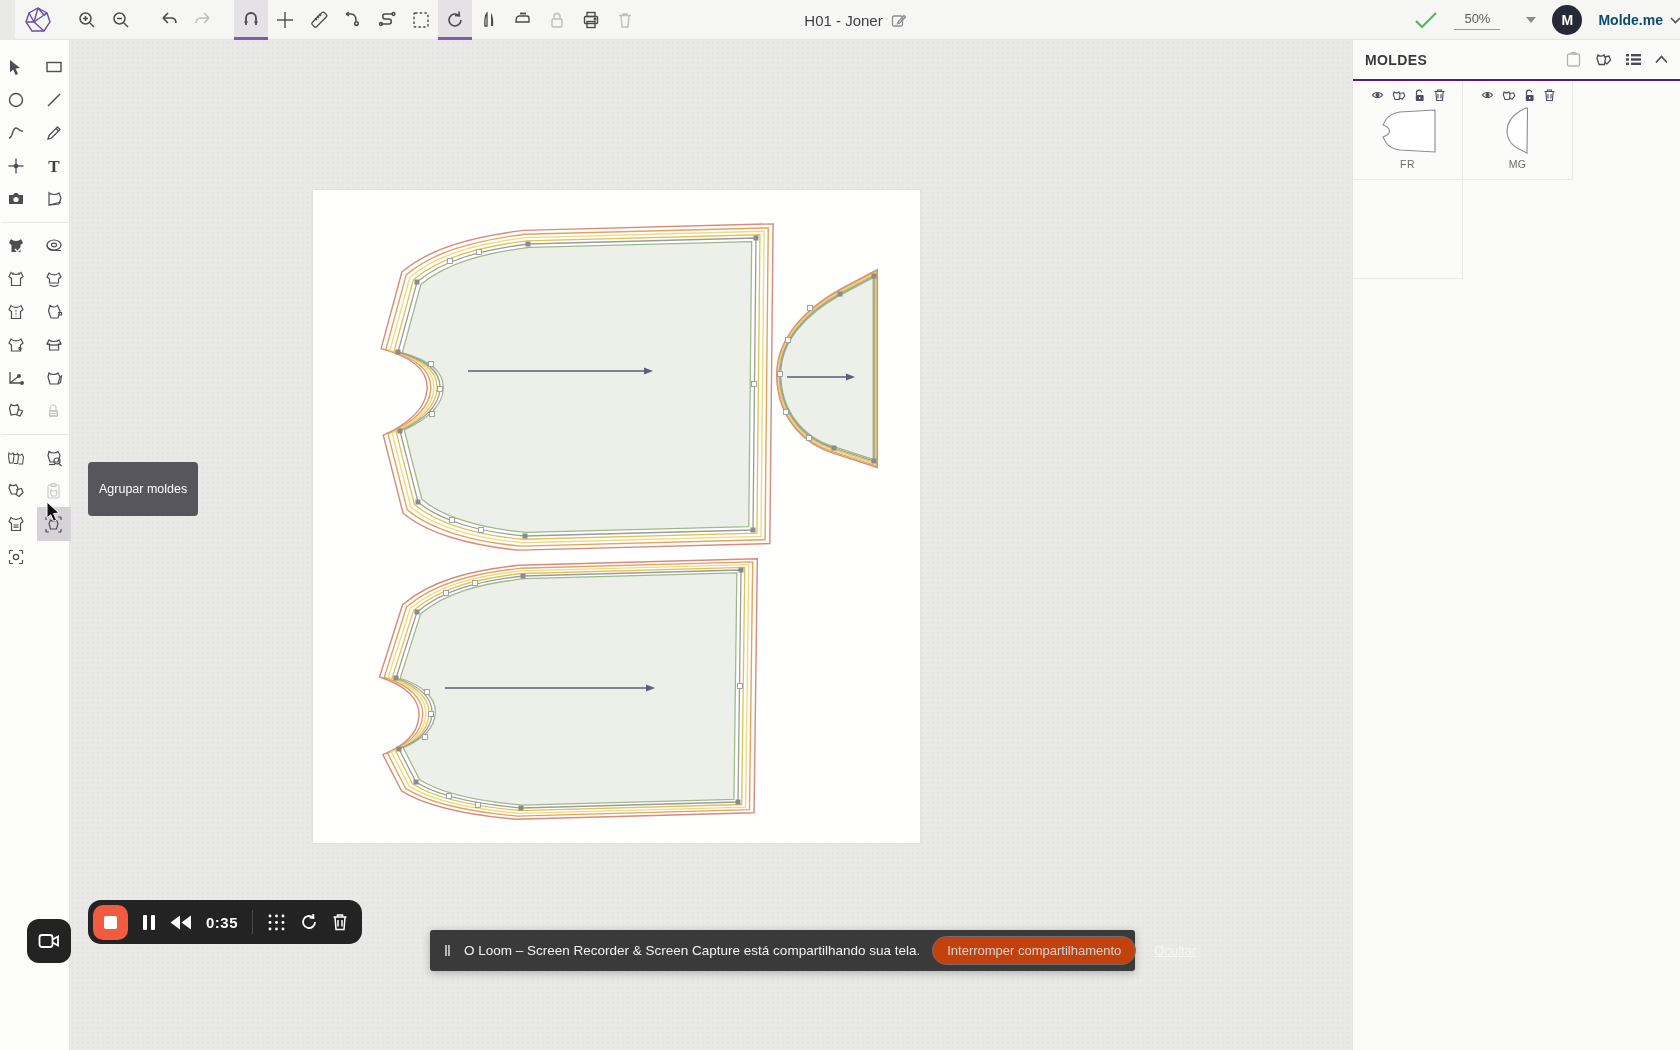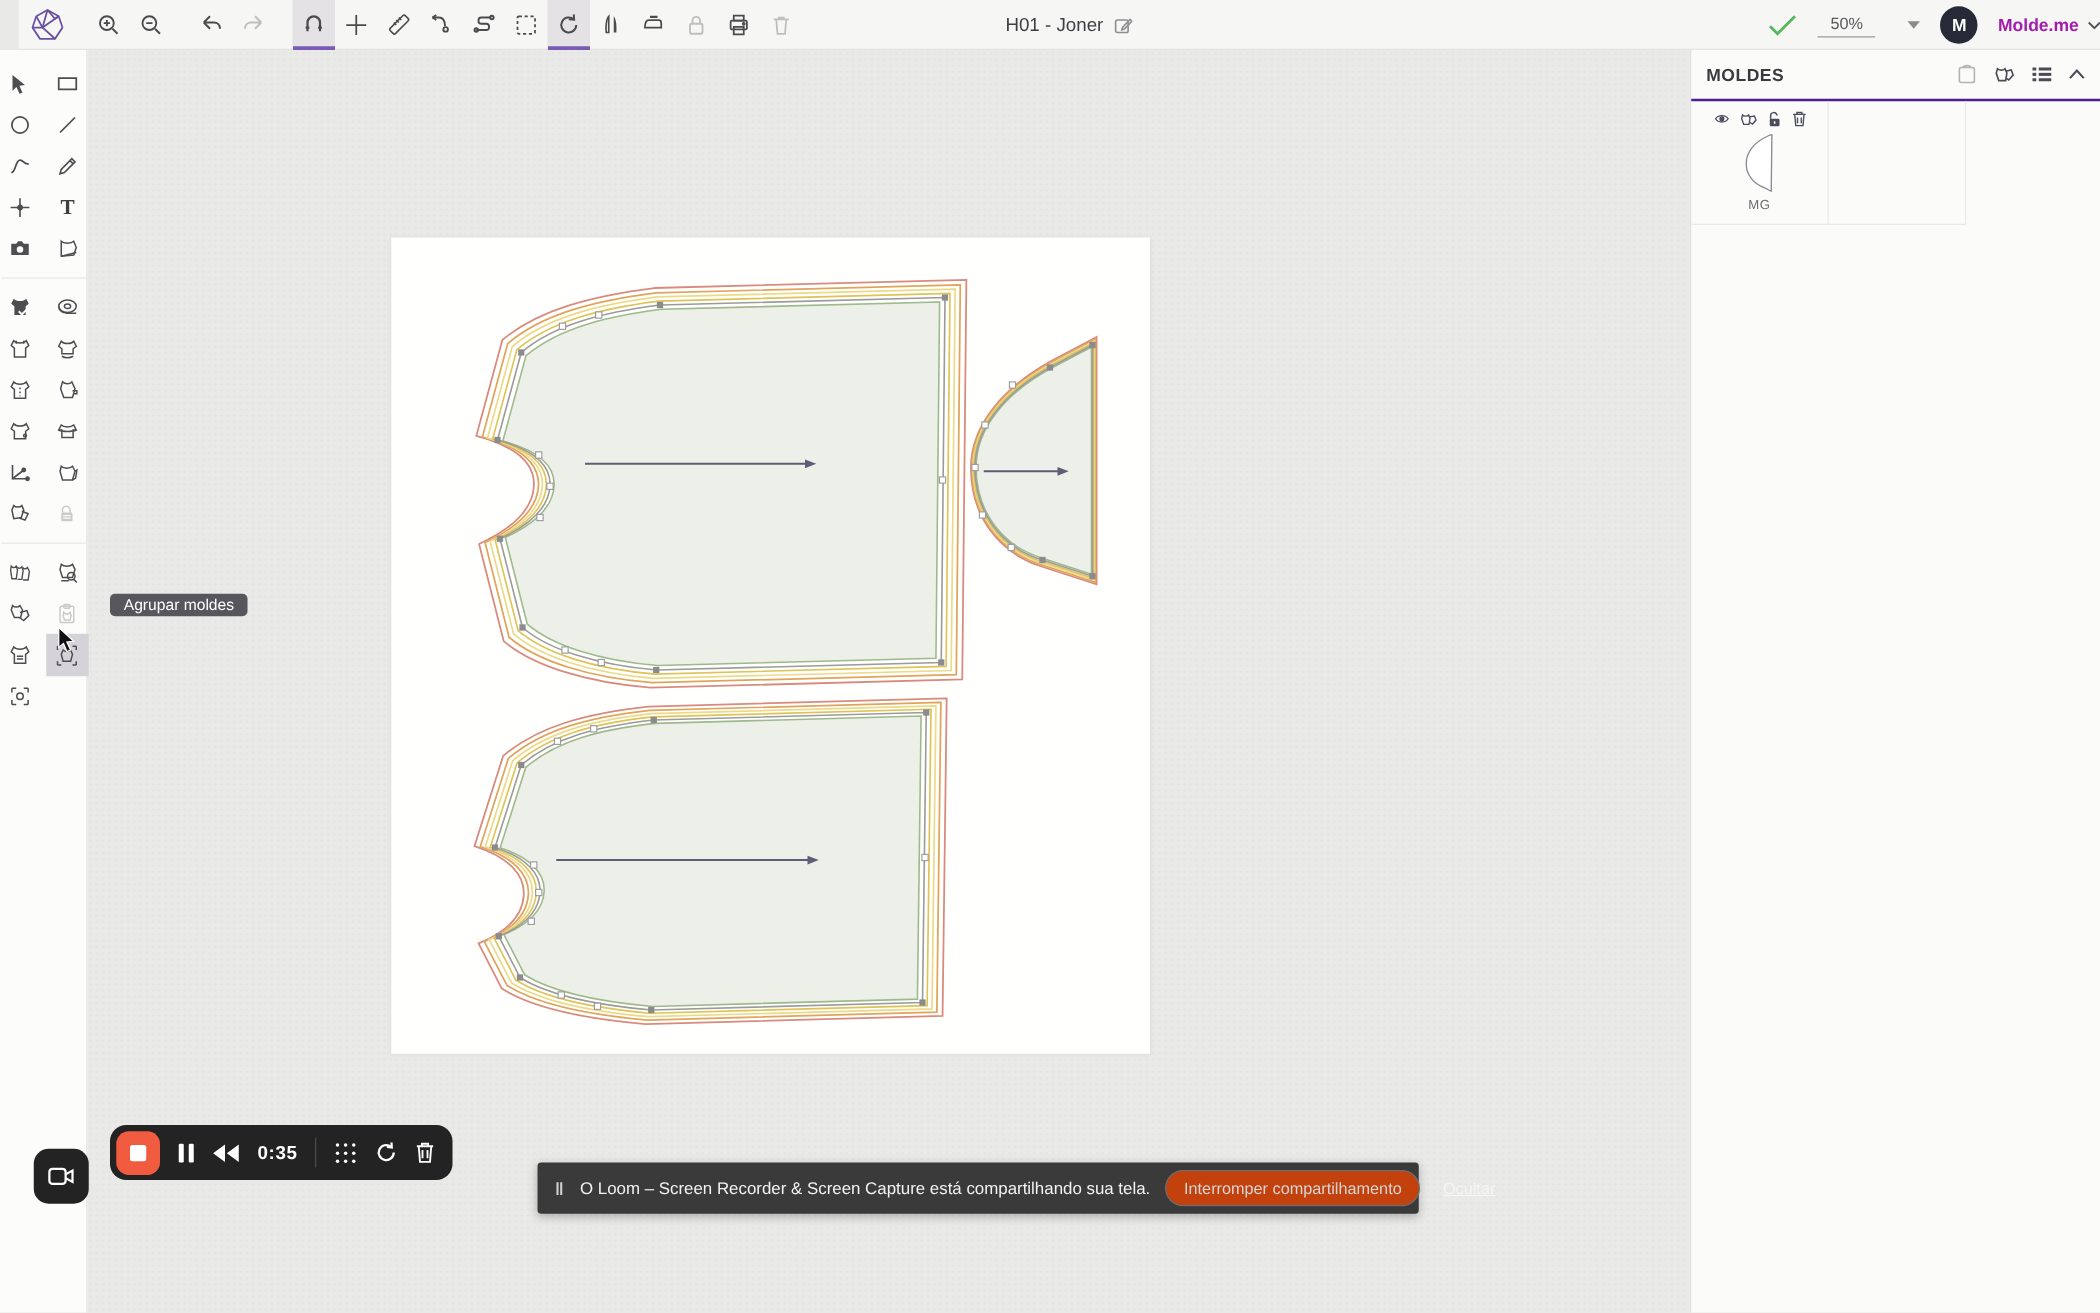--- a/index.html
+++ b/index.html
@@ -18,21 +18,21 @@
   .tb-gap { width:14px; }
   #title-wrap { position:absolute; left:0; right:0; top:0; height:40px; display:flex;
     align-items:center; justify-content:center; gap:8px; pointer-events:none; }
   #doc-title { font-size:15px; color:#3e3e44; pointer-events:auto; }
   .tb-right { position:absolute; right:14px; top:0; height:40px; display:flex; align-items:center; gap:16px; }
   #zoom-select { display:flex; align-items:center; gap:26px; }
   #zoom-value { font-size:13px; color:#5a5a5e; border-bottom:1px solid #9a9a9e; padding:0 2px 3px 2px; min-width:46px; text-align:center;}
   .caret-down { width:0; height:0; border-left:5px solid transparent; border-right:5px solid transparent; border-top:6px solid #8a8a8e; }
   #avatar { width:30px; height:30px; border-radius:50%; background:#252a36; color:#fff;
     display:flex; align-items:center; justify-content:center; font-size:14px; font-weight:bold; }
-  #account-name { font-size:14px; font-weight:bold; color:#a21caf; }
+  #account-name { font-size:14px; font-weight:bold; color:#0c4a6e; }
   #notif-dot { position:absolute; right:5px; top:4px; width:7px; height:7px; border-radius:50%; background:#eea437; }
 
   
   #sidebar { position:absolute; left:0; top:40px; width:70px; bottom:0; background:#fcfcfb;
     border-right:1px solid #e4e4e2; z-index:20; }
   .side-grid { display:grid; grid-template-columns:30px 30px; gap:3px 8px; justify-content:center; padding-top:12px; }
   .s-btn { width:30px; height:30px; display:flex; align-items:center; justify-content:center; color:#4d4d52; }
   .s-btn svg { stroke:#4d4d52; }
   .s-btn.disabled { opacity:.28; }
   .s-btn.active { background:#d5d3d7; box-shadow:0 0 0 2px #d5d3d7; }
@@ -49,22 +49,22 @@
   .g-pale   { stroke:#ecd98a; }
   .g-yellow { stroke:#dfc356; }
   .g-green  { stroke:#9eb98b; fill:#edf0e9; }
   .g-base   { stroke:#9b9b9b; }
   .h-dark  { fill:#8b8b8b; stroke:none; }
   .h-white { fill:#ffffff; stroke:#9a9a9a; stroke-width:0.9; }
   .grain { stroke:#5d5d76; stroke-width:1.5; }
   .grain-head { fill:#5d5d76; }
 
   
-  #tooltip { position:absolute; left:88px; top:475px; background:#56565c; color:#fff;
-    font-size:12.5px; padding:2px 11px; border-radius:4px; z-index:40; white-space:nowrap; }
+  #tooltip { position:absolute; left:88px; top:462px; background:#56565c; color:#fff;
+    font-size:12.5px; padding:20px 11px; border-radius:4px; z-index:40; white-space:nowrap; }
   #cursor { position:absolute; left:46px; top:501px; z-index:50; }
 
   
   #panel { position:absolute; right:0; top:40px; width:328px; bottom:0; background:#fbfbfa;
     border-left:1px solid #e1e1df; z-index:25; display:flex; flex-direction:column; }
   #panel-header { height:41px; display:flex; align-items:center; padding:0 12px; border-bottom:2px solid #4c1d95; }
   #panel-title { font-size:14px; font-weight:bold; letter-spacing:.4px; color:#3a3a3e; flex:0 0 auto; }
   #panel-header .ph-icons { margin-left:auto; display:flex; align-items:center; gap:13px; }
   .ph-btn { color:#4a4a55; display:flex; }
   .ph-btn.dim { opacity:.4; }
@@ -564,20 +564,44 @@
       <span class="ph-btn">
         <svg width="13" height="9" viewBox="0 0 13 9" fill="none" stroke="currentColor" stroke-width="1.7">
           <path d="M1 7.5 L6.5 1.5 L12 7.5"></path>
         </svg>
       </span>
     </div>
   </div>
 
   <div id="cards">
 
+    <div class="card">
+      <div class="card-icons">
+        <svg width="15" height="12" viewBox="0 0 12 12" fill="none" stroke="currentColor" stroke-width="1.1">
+            <path d="M1 6 C3 2.6 9 2.6 11 6 C9 9.4 3 9.4 1 6 Z"></path>
+            <circle cx="6" cy="6" r="1.5" fill="currentColor"></circle>
+          </svg>
+        <svg width="14" height="13" viewBox="0 0 14 13" fill="none" stroke="currentColor" stroke-width="1.1">
+            <path d="M2 3 C3.2 4.2 5.8 4.2 7 3 L8 5.8 L7.2 10.5 H3 L1.3 5.8 Z"></path>
+            <path d="M7.5 4.5 L11.5 3.8 L12.8 7 L10 10.2 L8 9"></path>
+          </svg>
+        <svg width="13" height="13" viewBox="0 0 13 13">
+            <path d="M3.5 6 V4 a2.6 2.6 0 0 1 5.2 -.6" fill="none" stroke="currentColor" stroke-width="1.2"></path>
+            <rect x="2.8" y="6" width="7.8" height="6" rx="1" fill="currentColor"></rect>
+            <path d="M6.7 8 V10" stroke="#fff" stroke-width="1.2"></path>
+          </svg>
+        <svg width="13" height="14" viewBox="0 0 13 14" fill="none" stroke="currentColor" stroke-width="1.1">
+            <path d="M1.5 3.5 H11.5 M4.5 3.5 V2 H8.5 V3.5 M2.8 3.5 L3.6 12.5 H9.4 L10.2 3.5 M5 6 V10.5 M8 6 V10.5"></path>
+          </svg>
+      </div>
+      <svg class="card-thumb" width="64" height="52" viewBox="0 0 64 52">
+        <path d="M59 5 L24 7 C17 8 13 10 10 14.5 L7 20 C11.5 21.5 13.5 23.5 13.5 26 C13.5 28.5 11.5 30.5 7 32 L10 37.5 C13 42 17 44 24 45 L59 47 Z"></path>
+      </svg>
+      <span class="card-label">FR</span>
+    </div>
 
 
     <div class="card">
       <div class="card-icons">
         <svg width="15" height="12" viewBox="0 0 12 12" fill="none" stroke="currentColor" stroke-width="1.1">
             <path d="M1 6 C3 2.6 9 2.6 11 6 C9 9.4 3 9.4 1 6 Z"></path>
             <circle cx="6" cy="6" r="1.5" fill="currentColor"></circle>
           </svg>
         <svg width="14" height="13" viewBox="0 0 14 13" fill="none" stroke="currentColor" stroke-width="1.1">
             <path d="M2 3 C3.2 4.2 5.8 4.2 7 3 L8 5.8 L7.2 10.5 H3 L1.3 5.8 Z"></path>

